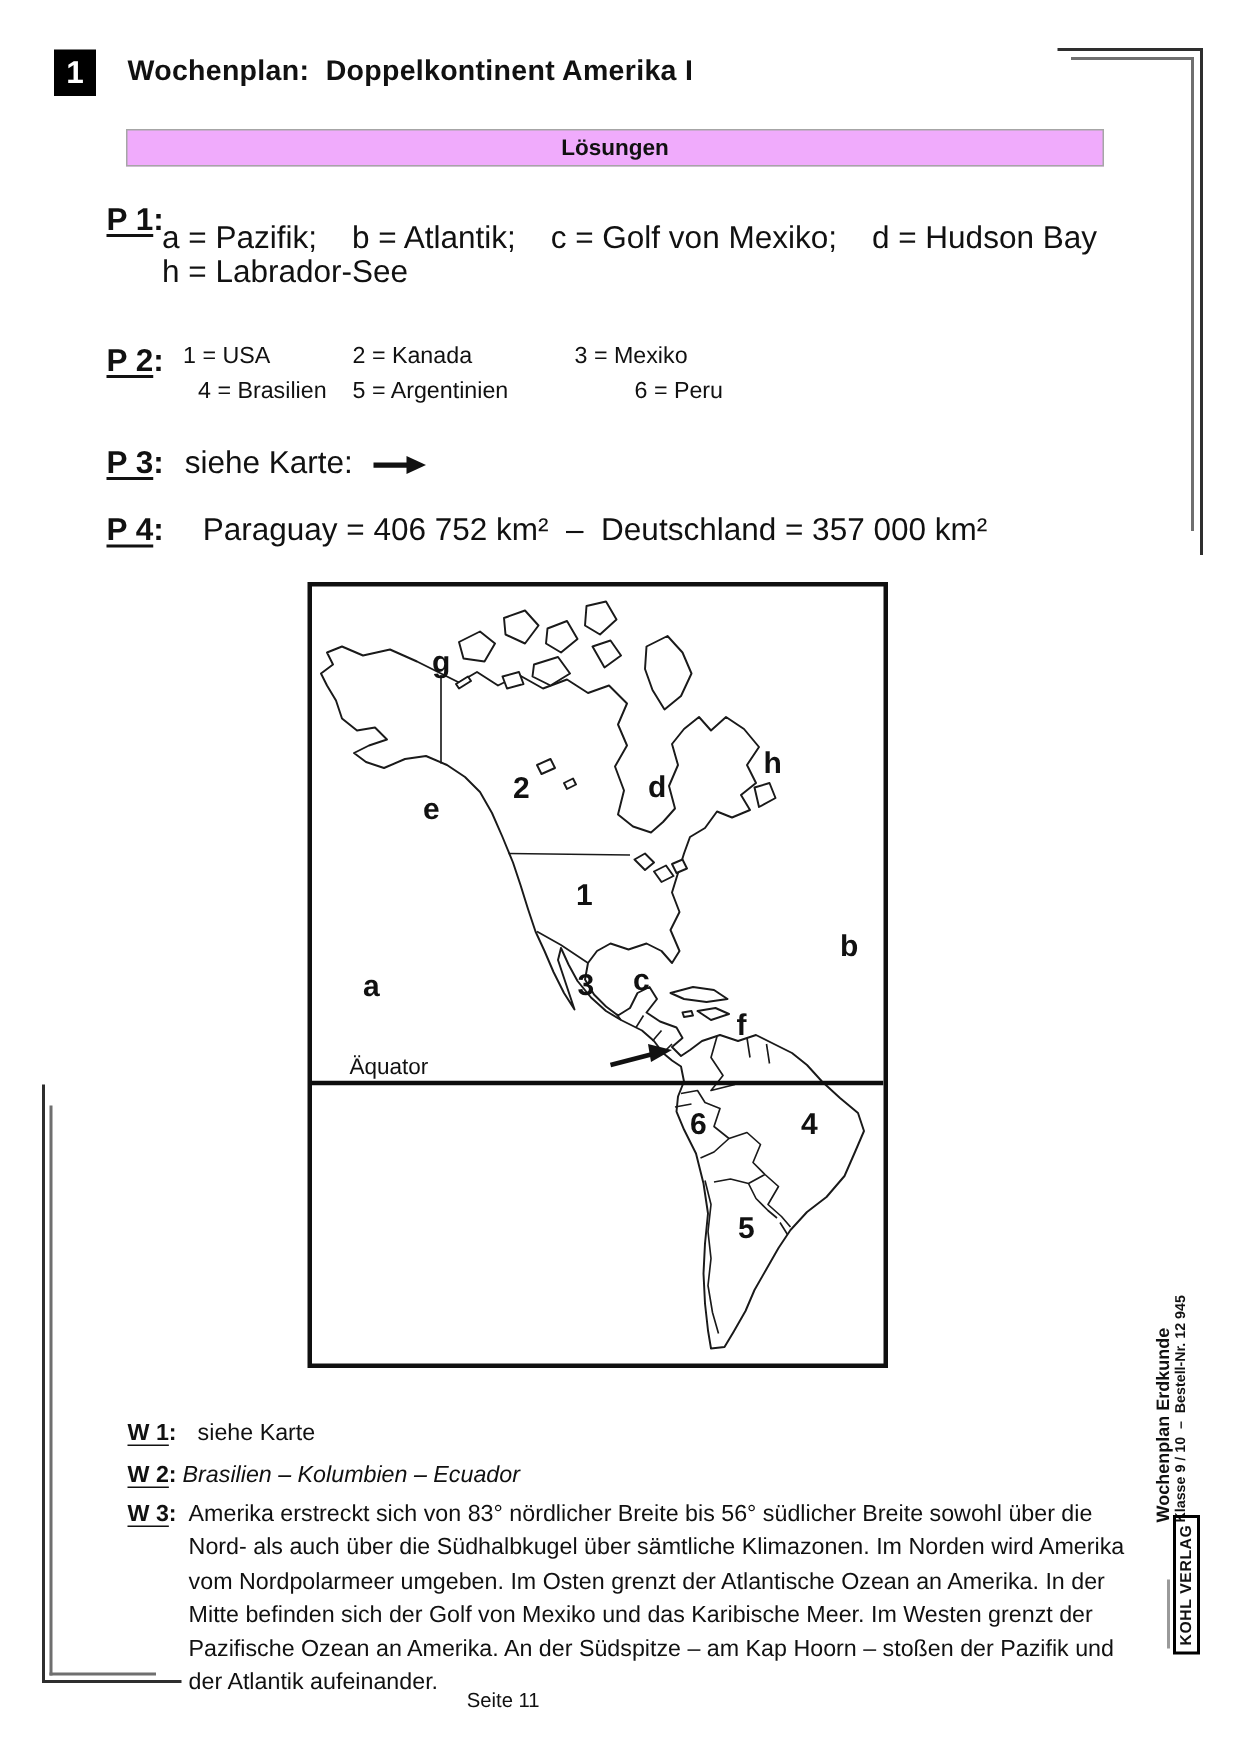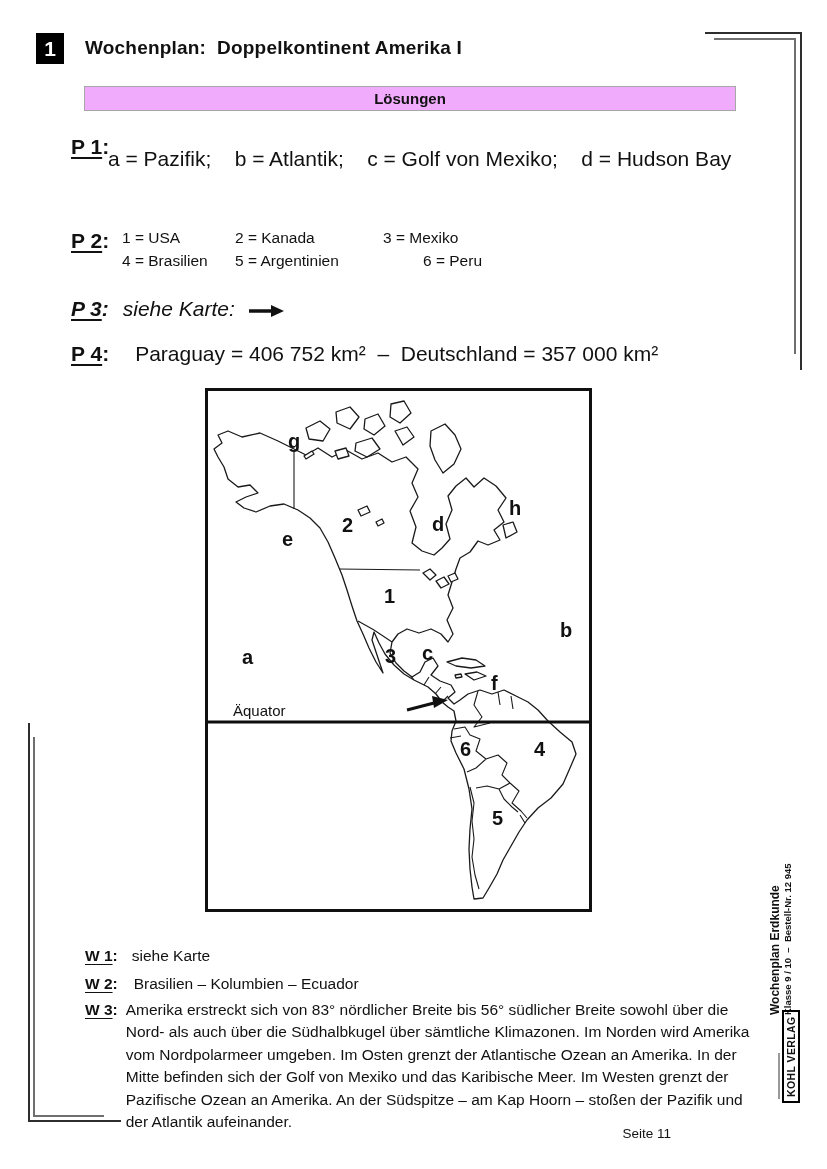--- a/index.html
+++ b/index.html
@@ -30,40 +30,40 @@
     font-size:15px; font-weight:bold; text-align:center; line-height:23px;
   }
 
   .task { position:absolute; left:71px; font-size:21px; line-height:23px; }
   .task-label { font-weight:bold; text-decoration:underline; text-underline-offset:3px; }
   .task-colon { font-weight:bold; }
   .task-body { white-space:pre; }
   .p1 { top:135px; }
   .p1 .task-body { position:absolute; left:37px; top:0; width:640px;margin-top:12px; }
   .p2-cell { position:absolute; white-space:pre; font-size:15.5px; }
-  .p3 { top:297px;font-style:italic; }
+  .p3 { top:297px; }
   .p4 { top:342px; }
   .inline-arrow { position:relative; top:2px; margin-left:12px; }
 
   .map-frame {
     position:absolute; left:205px; top:388px; width:381px; height:518px;
     border:3px solid #101010; background:#fff;
   }
   .map-frame svg { display:block; }
 
   .w { position:absolute; left:85px; font-size:15.5px; line-height:22.4px; }
   .w1 { top:945px; }
   .w2 { top:973px; }
   .w3 { top:999px; display:flex; }
   .w .wlabel { font-weight:bold; text-decoration:underline; text-underline-offset:3px; }
   .w1 .wtext { margin-left:14px; }
-  .w2 .wtext { margin-left:16px; }
+  .w2 .wtext { margin-left:4px;font-style:italic; }
   .w3 .wtext { margin-left:8px; width:628px; }
   .footer-text {
-    position:absolute; left:0; top:1126px; width:671px; text-align:right; font-size:13.5px;
+    position:absolute; left:0; top:1126px; width:671px; text-align:center; font-size:13.5px;
   }
 
   .sidebar-text {
     position:absolute; left:716px; top:933px; width:134px; height:30px;
     transform:rotate(-90deg); text-align:left;
   }
   .sidebar-line1 { font-size:12px; font-weight:bold; line-height:14px; white-space:pre; }
   .sidebar-line2 { font-size:9.5px; font-weight:bold; line-height:12px; white-space:pre; }
 
   .publisher-logo {
@@ -86,30 +86,30 @@
   <div class="corner tr-inner"></div>
   <div class="corner bl-outer"></div>
   <div class="corner bl-inner"></div>
 
   <div class="num-badge">1</div>
   <div class="page-title">Wochenplan:  Doppelkontinent Amerika I</div>
   <div class="solutions-bar">Lösungen</div>
 
   <div class="task p1">
     <span class="task-label">P 1</span><span class="task-colon">:</span>
-    <div class="task-body"><div>a = Pazifik;    b = Atlantik;    c = Golf von Mexiko;    d = Hudson Bay</div></div>
+    <div class="task-body"><div>a = Pazifik;    b = Atlantik;    c = Golf von Mexiko;    d = Hudson Bay</div><div>h = Labrador-See</div></div>
   </div>
 
   <div class="task" style="top:229px;">
     <span class="task-label">P 2</span><span class="task-colon">:</span>
   </div>
   <span class="p2-cell" style="left:122px; top:229px;">1 = USA</span>
   <span class="p2-cell" style="left:235px; top:229px;">2 = Kanada</span>
   <span class="p2-cell" style="left:383px; top:229px;">3 = Mexiko</span>
-  <span class="p2-cell" style="left:122px; top:252px;">4 = Brasilien</span>
+  <span class="p2-cell" style="left:132px; top:252px;">4 = Brasilien</span>
   <span class="p2-cell" style="left:235px; top:252px;">5 = Argentinien</span>
   <span class="p2-cell" style="left:383px; top:252px;margin-left:40px;">6 = Peru</span>
 
   <div class="task p3">
     <span class="task-label">P 3</span><span class="task-colon">:</span><span class="task-body" style="margin-left:14px;">siehe Karte:</span><svg class="inline-arrow" width="38" height="14" viewBox="0 0 38 14">
         <line x1="2" y1="7" x2="25" y2="7" stroke="#111" stroke-width="3.5"></line>
         <polygon points="24,1 37,7 24,13" fill="#111"></polygon>
       </svg>
   </div>
 

